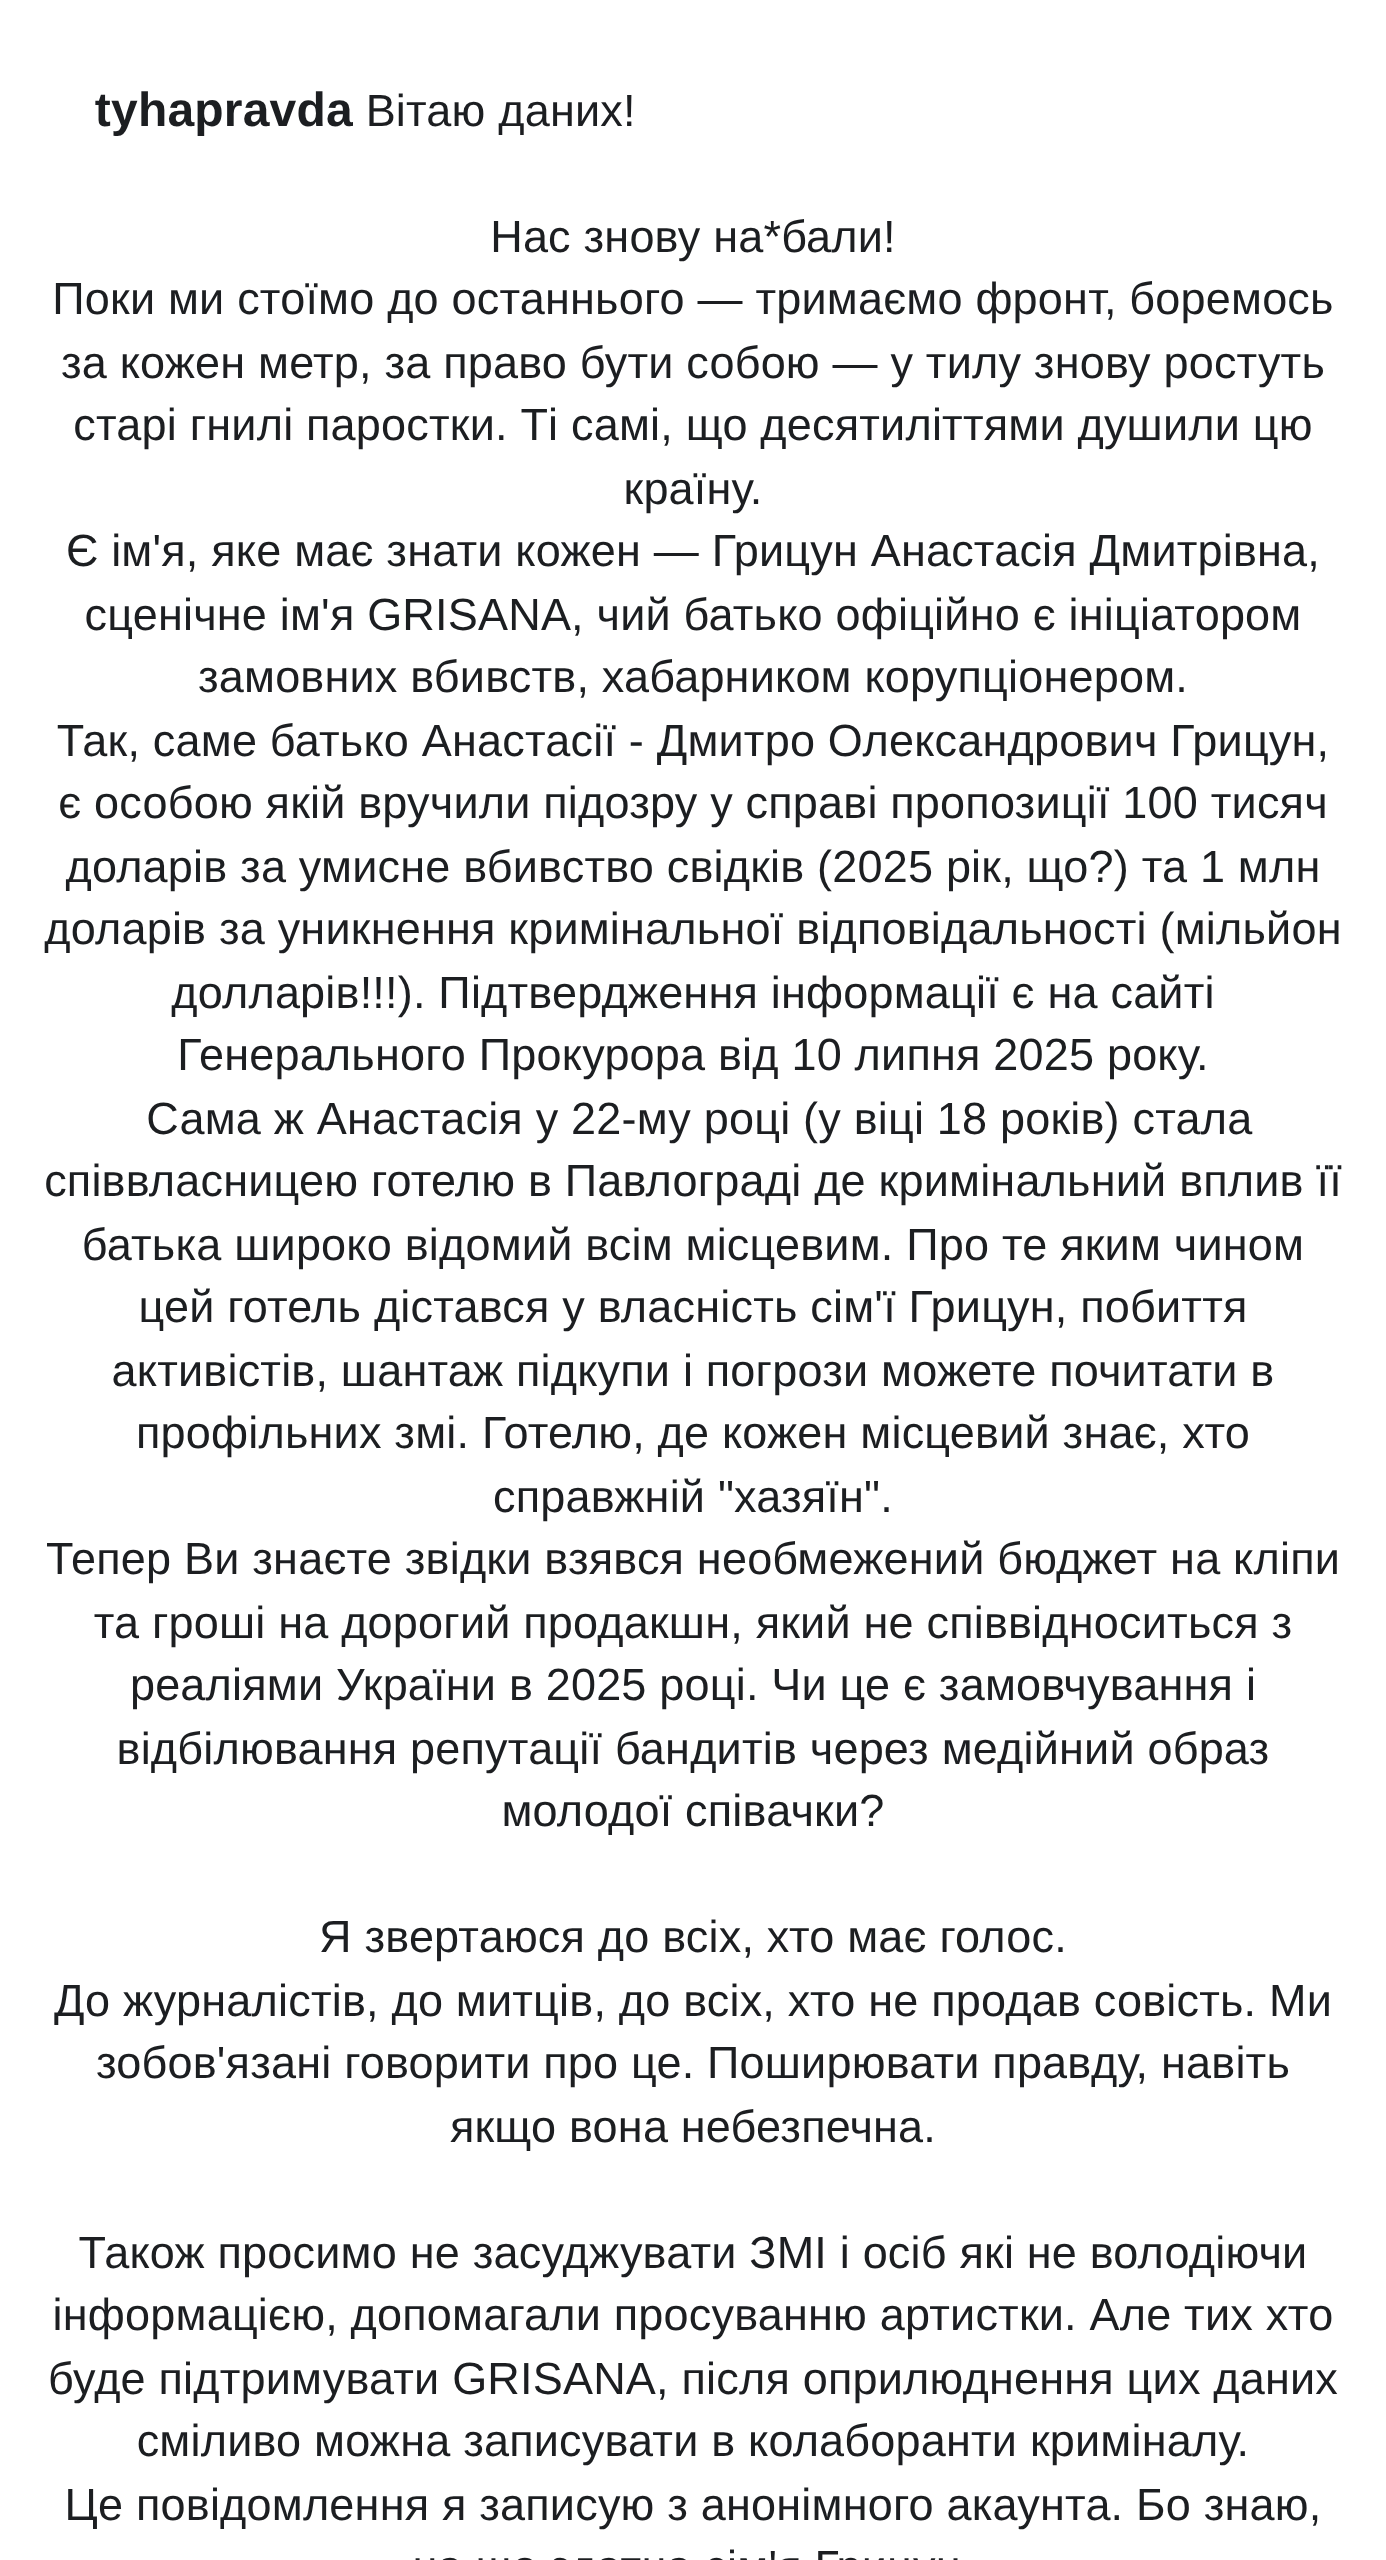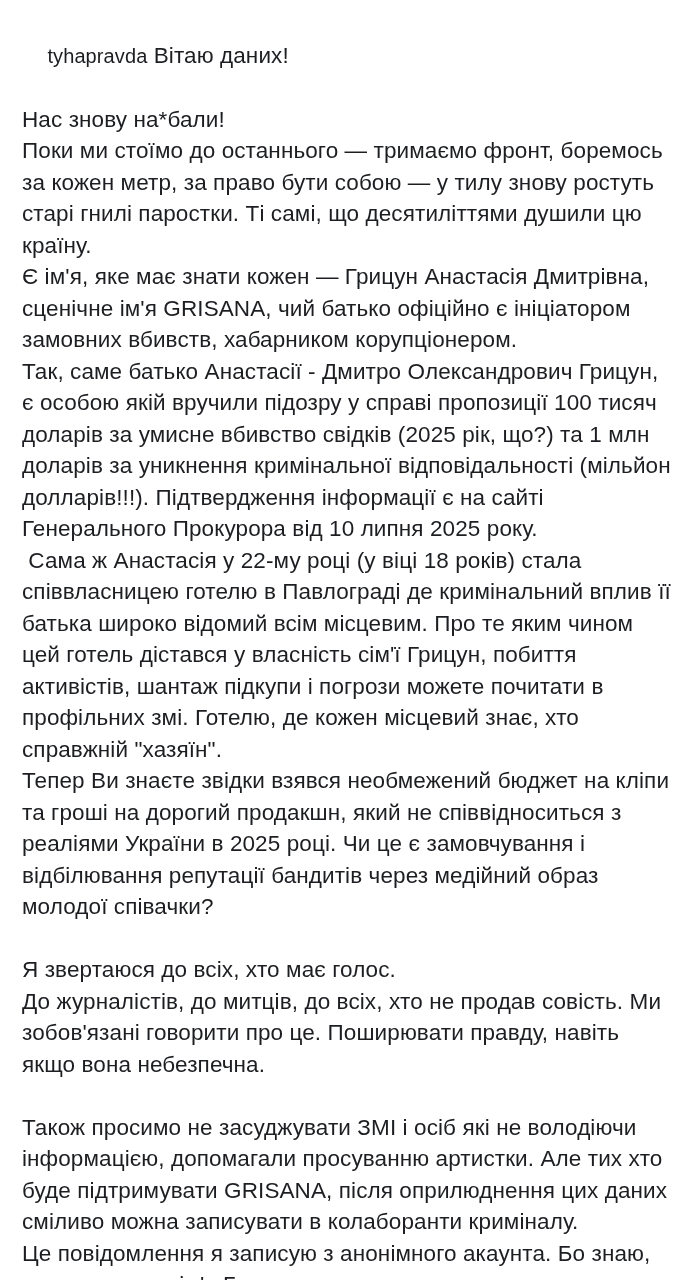--- a/index.html
+++ b/index.html
@@ -21,27 +21,28 @@
   }
   .caption {
     font-size: 22.5px;
     line-height: 31.5px;
     color: #1c1e21;
     letter-spacing: 0.1px;
     white-space: pre-wrap;
     word-wrap: break-word;
   }
   .username {
-    font-weight: normal;
+    font-weight: bold;
     color: #1c1e21;
-    font-size: 20px;
+    font-size: 24px;
     text-decoration: none;
   }
   .para {
     margin: 0;
+    text-align: center;
   }
   .blank {
     display: block;
     height: 31.5px;
   }
 </style>
 </head>
 <body>
 
 <div class="post">

